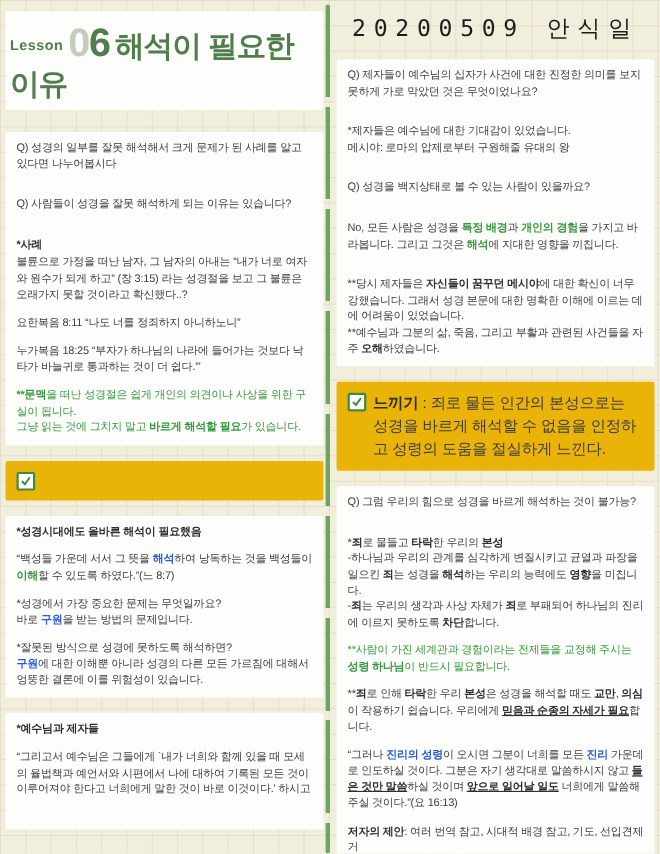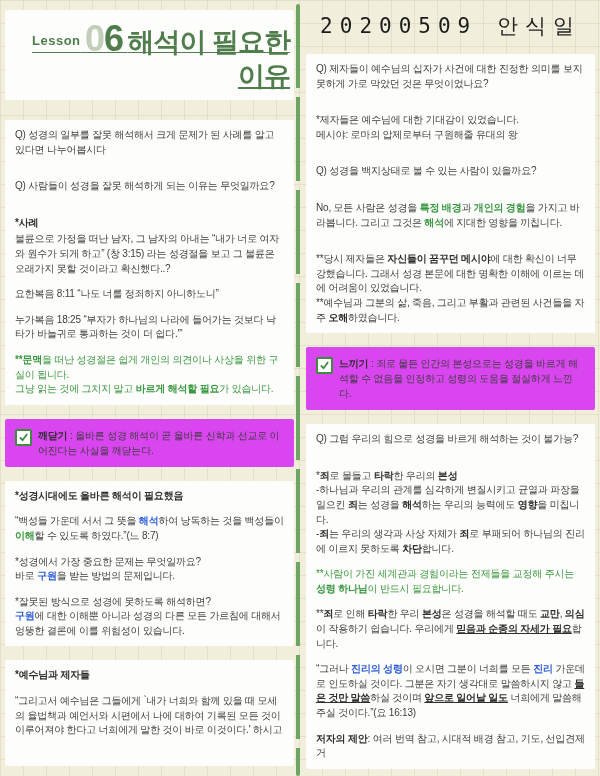--- a/index.html
+++ b/index.html
@@ -18,37 +18,37 @@
   .col-right{left:306px;width:289px;padding-top:8px;}
   .divider{
     position:absolute;left:296px;top:4px;bottom:0;width:4px;border-radius:2px;
     background:repeating-linear-gradient(to bottom,#6da562 0 84px,transparent 84px 93px);
   }
   .box{
     background:#fdfdfb;border-radius:2px;padding:8px 10px;margin-bottom:14px;
     font-size:10px;line-height:1.46;letter-spacing:-0.2px;
   }
   .graybox{
-    background:#d946ef;border-radius:2px;padding:9px 10px;margin-bottom:14px;
-    font-size:10px;line-height:1.5;letter-spacing:-0.2px;
+    background:#eab308;border-radius:2px;padding:9px 10px;margin-bottom:14px;
+    font-size:14px;line-height:1.5;letter-spacing:-0.2px;
     display:flex;gap:6px;align-items:flex-start;
   }
   .para{margin:0 0 11px;white-space:pre-line;}
   .para:last-child{margin-bottom:0;}
   .q{margin-bottom:22px;}
   .head{font-weight:bold;margin:0 0 11px;color:#2e2e2e;}
   .b{font-weight:bold;color:#2e2e2e;}
   .g{color:#38983f;}
   .gb{color:#38983f;font-weight:bold;text-align:center;}
   .bl{color:#2a5bd7;font-weight:bold;}
   .bu{font-weight:bold;text-decoration:underline;color:#2e2e2e;}
   
   .header-box{
     background:#fdfdfb;border-radius:2px;margin-bottom:20px;padding:8px 4px 6px;
-    text-align:right;color:#4f7d4b;text-decoration:underline;
+    text-align:left;color:#4f7d4b;
   }
   .lesson-word{font-size:13px;font-weight:bold;letter-spacing:0.5px;vertical-align:6px;}
   .num-dim{font-size:36px;font-weight:bold;color:#c2cdba;letter-spacing:-1px;}
   .num{font-size:36px;font-weight:bold;color:#4f7d4b;letter-spacing:-1px;}
   .title-main{font-size:27px;font-weight:bold;color:#4f7d4b;letter-spacing:-1px;}
   .title-line2{display:block;font-size:27px;font-weight:bold;color:#4f7d4b;margin-top:-2px;letter-spacing:-1px;}
   
   .date-note{
     font-size:21px;color:#1c1c1c;letter-spacing:7px;text-align:center;
     margin:4px 0 14px;font-family:"DejaVu Sans Mono","Liberation Mono",monospace;
@@ -72,36 +72,35 @@
 
   <div class="header-box">
     <span class="lesson-word">Lesson</span>
     <span class="num-dim">0</span><span class="num">6</span>
     <span class="title-main">해석이 필요한</span>
     <span class="title-line2">이유</span>
   </div>
 
   <div class="box">
     <p class="para q">Q) 성경의 일부를 잘못 해석해서 크게 문제가 된 사례를 알고 있다면 나누어봅시다</p>
-    <p class="para q">Q) 사람들이 성경을 잘못 해석하게 되는 이유는 무엇일까요?</p>
+    <p class="para q">Q) 사람들이 성경을 잘못 해석하게 되는 이유는 있습니다?</p>
     <p class="para head" style="margin-bottom:2px;">*사례</p>
     <p class="para">불륜으로 가정을 떠난 남자, 그 남자의 아내는 “내가 너로 여자와 원수가 되게 하고” (창 3:15) 라는 성경절을 보고 그 불륜은 오래가지 못할 것이라고 확신했다..?</p>
     <p class="para">요한복음 8:11 “나도 너를 정죄하지 아니하노니”</p>
     <p class="para">누가복음 18:25 “부자가 하나님의 나라에 들어가는 것보다 낙타가 바늘귀로 통과하는 것이 더 쉽다.'”</p>
     <p class="para"><span class="gb">**문맥</span><span class="g">을 떠난 성경절은 쉽게 개인의 의견이나 사상을 위한 구실이 됩니다.
 그냥 읽는 것에 그치지 말고 </span><span class="gb">바르게 해석할 필요</span><span class="g">가 있습니다.</span></p>
   </div>
 
   <div class="graybox">
     <span class="checkbox">
       <svg width="9" height="9" viewBox="0 0 10 10">
           <polyline points="1,5 4,8 9,1" fill="none" stroke="#3e8a3e" stroke-width="2"></polyline>
         </svg>
     </span>
-    <div class="gray-text"><span class="gray-label">깨닫기</span><span> : </span><span>올바른 성경 해석이 곧 올바른 신학과 선교로 이어진다는 사실을 깨닫는다.</span></div>
   </div>
 
   <div class="box">
     <p class="para head">*성경시대에도 올바른 해석이 필요했음</p>
     <p class="para"><span>“백성들 가운데 서서 그 뜻을 </span><span class="bl">해석</span><span>하여 낭독하는 것을 백성들이 </span><span class="gb">이해</span><span>할 수 있도록 하였다.”(느 8:7)</span></p>
     <p class="para"><span>*성경에서 가장 중요한 문제는 무엇일까요?
 바로 </span><span class="bl">구원</span><span>을 받는 방법의 문제입니다.</span></p>
     <p class="para"><span>*잘못된 방식으로 성경에 못하도록 해석하면?
 </span><span class="bl">구원</span><span>에 대한 이해뿐 아니라 성경의 다른 모든 가르침에 대해서 엉뚱한 결론에 이를 위험성이 있습니다.</span></p>
   </div>

